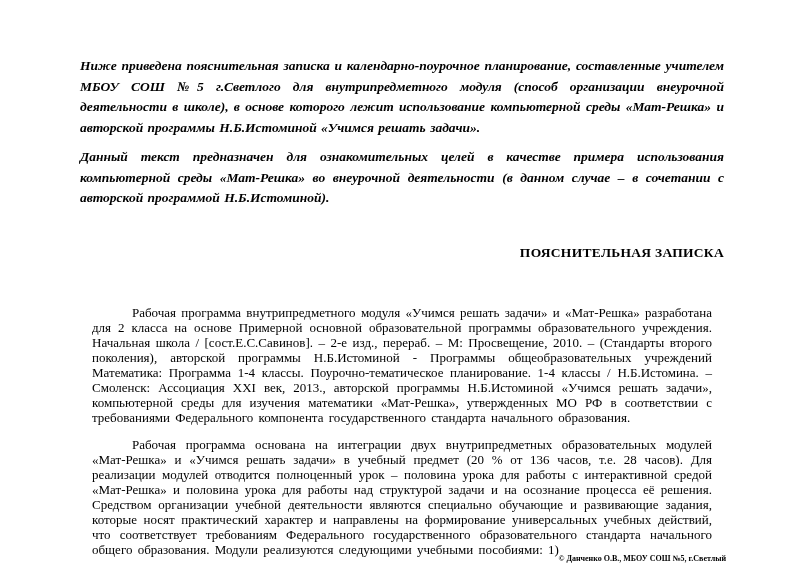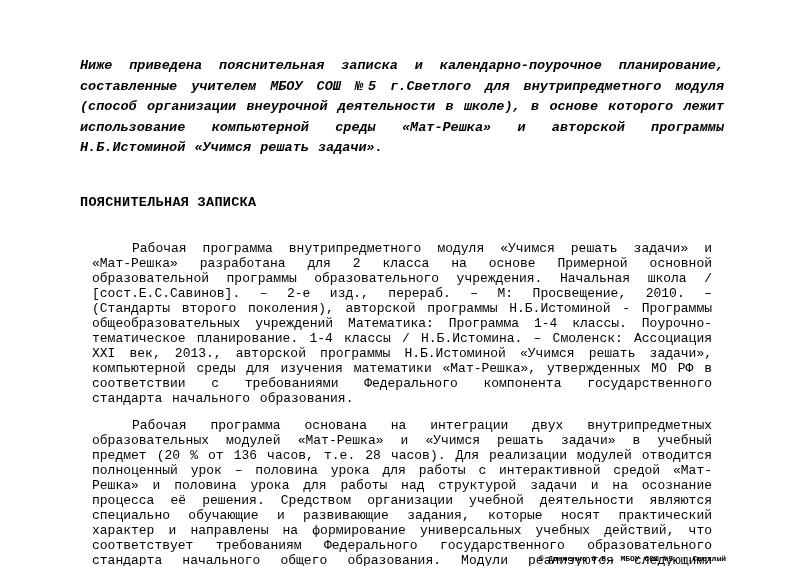--- a/index.html
+++ b/index.html
@@ -6,40 +6,40 @@
     margin: 0;
     padding: 0;
     background: #ffffff;
   }
   .page {
     position: relative;
     width: 800px;
     height: 566px;
     background: #ffffff;
     color: #000000;
-    font-family: Liberation Mono, monospace;
+    font-family: Liberation Serif, serif;
     box-sizing: border-box;
     padding: 56px 76px 0 80px;
     overflow: hidden;
   }
   .intro-para {
     font-weight: bold;
     font-style: italic;
     font-size: 13.5px;
     line-height: 20.5px;
     text-align: justify;
     margin: 0 0 9px 0;
     word-spacing: 1px;
   }
   .section-heading {
     font-weight: bold;
     font-style: normal;
     font-size: 13.5px;
-    text-align: left;
-    margin: 36px 0 31px 0;
+    text-align: right;
+    margin: 36px 0 44px 0;
     letter-spacing: 0.3px;
   }
   .body-para {
     font-size: 13px;
     line-height: 15px;
     text-align: justify;
     text-indent: 40px;
     margin: 12px;
     word-spacing: 2px;
   }
@@ -52,20 +52,21 @@
     white-space: nowrap;
   }
 </style>
 </head>
 <body>
 
 <div class="page">
 
   <p class="intro-para">Ниже приведена пояснительная записка и календарно-поурочное планирование, составленные учителем МБОУ СОШ №5 г.Светлого для внутрипредметного модуля (способ организации внеурочной деятельности в школе), в основе которого лежит использование компьютерной среды «Мат-Решка» и авторской программы Н.Б.Истоминой «Учимся решать задачи».</p>
 
+  <p class="intro-para">Данный текст предназначен для ознакомительных целей в качестве примера использования компьютерной среды «Мат-Решка» во внеурочной деятельности (в данном случае – в сочетании с авторской программой Н.Б.Истоминой).</p>
 
   <div class="section-heading">ПОЯСНИТЕЛЬНАЯ ЗАПИСКА</div>
 
   <p class="body-para">Рабочая программа внутрипредметного модуля «Учимся решать задачи» и «Мат-Решка» разработана для 2 класса на основе Примерной основной образовательной программы образовательного учреждения. Начальная школа / [сост.Е.С.Савинов]. – 2-е изд., перераб. – М: Просвещение, 2010. – (Стандарты второго поколения), авторской программы Н.Б.Истоминой - Программы общеобразовательных учреждений Математика: Программа 1-4 классы. Поурочно-тематическое планирование. 1-4 классы / Н.Б.Истомина. – Смоленск: Ассоциация XXI век, 2013., авторской программы Н.Б.Истоминой «Учимся решать задачи», компьютерной среды для изучения математики «Мат-Решка», утвержденных МО РФ в соответствии с требованиями Федерального компонента государственного стандарта начального образования.</p>
 
   <p class="body-para">Рабочая программа основана на интеграции двух внутрипредметных образовательных модулей «Мат-Решка» и «Учимся решать задачи» в учебный предмет (20 % от 136 часов, т.е. 28 часов). Для реализации модулей отводится полноценный урок – половина урока для работы с интерактивной средой «Мат-Решка» и половина урока для работы над структурой задачи и на осознание процесса её решения. Средством организации учебной деятельности являются специально обучающие и развивающие задания, которые носят практический характер и направлены на формирование универсальных учебных действий, что соответствует требованиям Федерального государственного образовательного стандарта начального общего образования.   Модули реализуются следующими учебными пособиями: 1)</p>
 
   <div class="footer-credit">© Данченко О.В., МБОУ СОШ №5, г.Светлый</div>
 
 </div>

